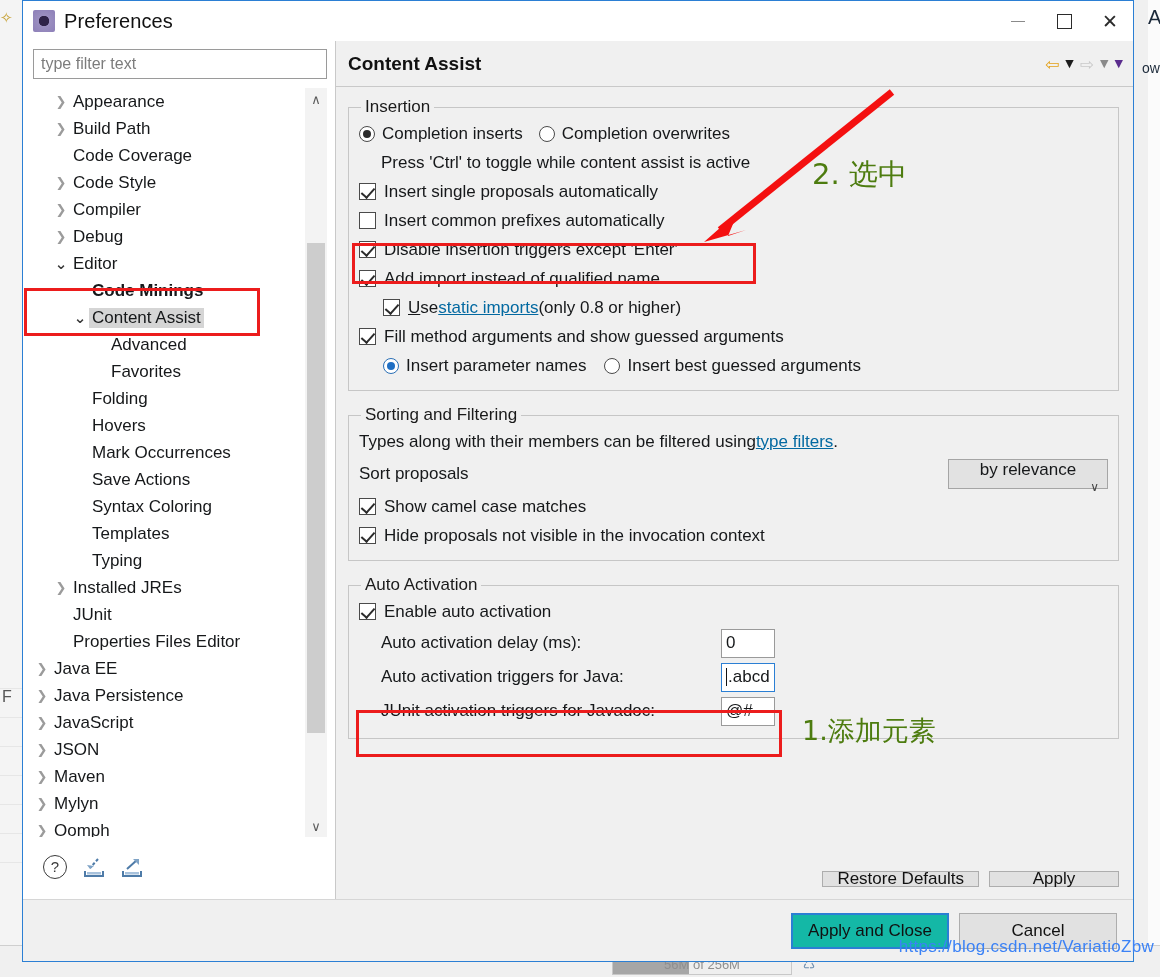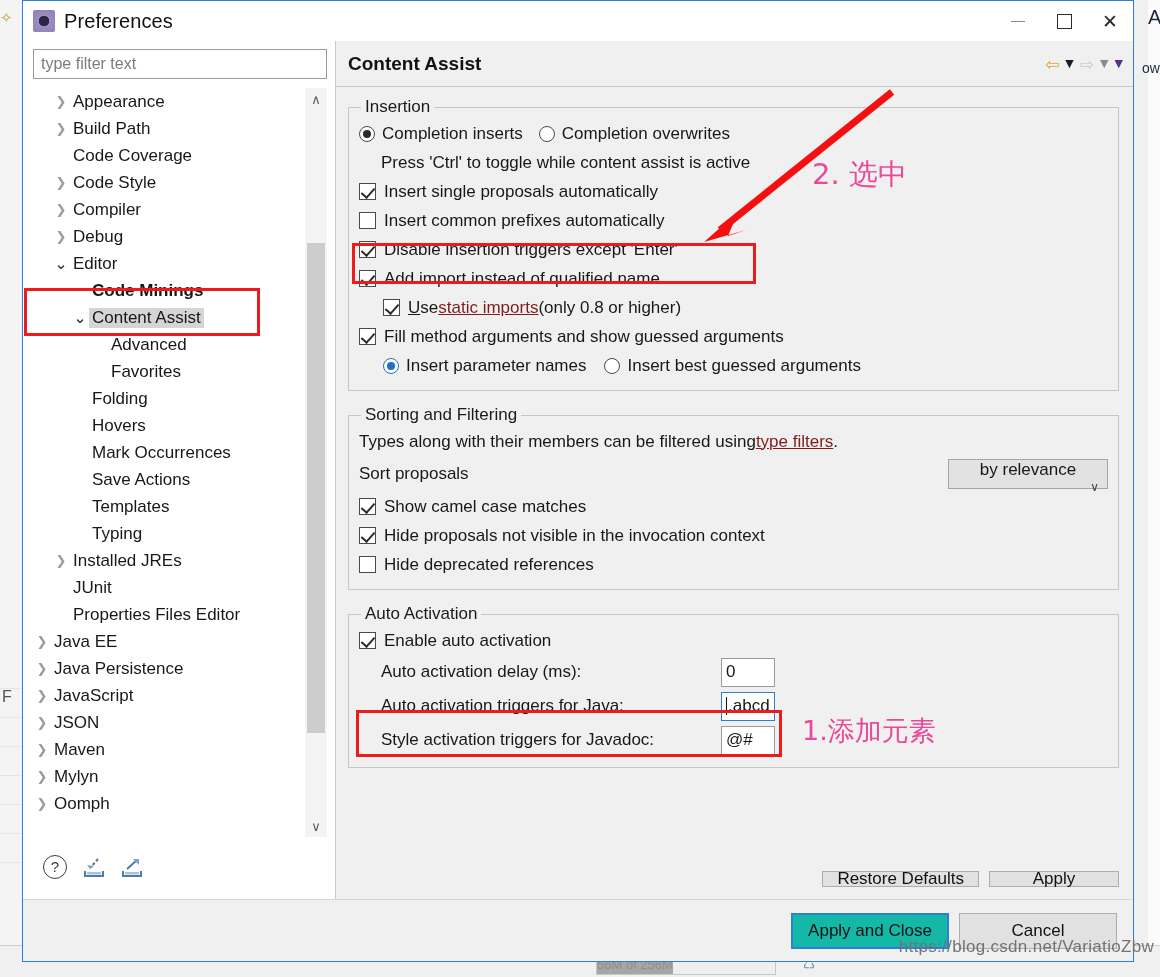--- a/index.html
+++ b/index.html
@@ -22,23 +22,23 @@
   }
   #bg-topright {
     position: absolute; left: 1148px; top: 0; width: 12px; height: 977px;
     background: #fbfbfb;
   }
   #bg-bottom-bar {
     position: absolute; left: 0; bottom: 0; width: 1160px; height: 32px;
     background: #f0f0f0; border-top: 1px solid #cfcfcf;
   }
   #bg-heap {
-    position: absolute; left: 596px; bottom: 2px; width: 180px; height: 22px;
+    position: absolute; left: 612px; bottom: 2px; width: 180px; height: 22px;
     background: #efefef; border: 1px solid #c8c8c8;
-    font-size: 13px; color: #8f8f8f; line-height: 22px;
+    font-size: 13px; color: #8f8f8f; text-align: center; line-height: 22px;
     overflow: hidden;
   }
   #bg-heap .fill {
     position: absolute; left: 0; top: 0; width: 76px; height: 20px; background: #a6a6a6;
   }
   #bg-heap span { position: relative; }
   #bg-trash {
     position: absolute; left: 800px; bottom: 4px; width: 18px; height: 18px;
     color: #6f8fb0; font-size: 14px; line-height: 18px; text-align: center;
   }
@@ -194,21 +194,21 @@
     width: 16px; height: 16px; border: 1.4px solid #4a4a4a; border-radius: 50%;
     background: #fff; margin-right: 7px; flex: none; position: relative;
   }
   .rb.checked::after {
     content: ""; position: absolute; left: 3px; top: 3px; width: 8px; height: 8px;
     border-radius: 50%; background: #2b2b2b;
   }
   .rb.blue { border-color: #2a6fb5; }
   .rb.blue.checked::after { background: #1f6fc4; }
 
-  a.link { color: #7f1d1d; text-decoration: underline; }
+  a.link { color: #0369a1; text-decoration: underline; }
   .ul-first { text-decoration: underline; }
 
   .grow { flex: 1; }
 
   .combo {
     width: 160px; height: 30px; background: #e2e2e2; border: 1px solid #a5a5a5;
     display: flex; align-items: center; padding: 0 8px; font-size: 17px; color: #16181a; flex-direction: column;
   }
   .combo .caret { margin-left: auto; font-size: 12px; color: #444; font-family: "DejaVu Sans", sans-serif; }
 
@@ -242,29 +242,29 @@
   .btn.primary {
     border: 2px solid #2b7fd4; background: #14b8a6; min-width: 152px; height: 36px;
   }
   .btn.big { min-width: 158px; height: 36px; }
 
   
   .redbox {
     position: absolute; border: 3px solid #ec1c1c; pointer-events: none; z-index: 40;
   }
   .redtext {
-    position: absolute; color: #ec4899; z-index: 41;
+    position: absolute; color: #4d7c0f; z-index: 41;
     font-family: "DejaVu Sans", sans-serif; white-space: nowrap;
   }
   #red-arrow { position: absolute; left: 690px; top: 80px; z-index: 41; }
 
   
   #watermark {
     position: absolute; right: 6px; bottom: 20px; z-index: 60;
-    font-size: 17px; color: #737373; letter-spacing: .3px;
+    font-size: 17px; color: #3b82f6; letter-spacing: .3px;
     font-family: "Liberation Sans", sans-serif;
   }
 </style>
 </head>
 <body>
 
 <div id="bg-ide">
   <div id="bg-left-strip">
     <div id="bg-eclipse-glyph">✧</div>
     <div class="row" style="margin-top:660px"></div>
@@ -366,20 +366,24 @@
             <div class="tnode" style="padding-left: 38px;">
               <span class="arrow"></span>
               <span class="lbl">Mark Occurrences</span>
             </div>
             <div class="tnode" style="padding-left: 38px;">
               <span class="arrow"></span>
               <span class="lbl">Save Actions</span>
             </div>
             <div class="tnode" style="padding-left: 38px;">
               <span class="arrow"></span>
+              <span class="lbl">Syntax Coloring</span>
+            </div>
+            <div class="tnode" style="padding-left: 38px;">
+              <span class="arrow"></span>
               <span class="lbl">Templates</span>
             </div>
             <div class="tnode" style="padding-left: 38px;">
               <span class="arrow"></span>
               <span class="lbl">Typing</span>
             </div>
             <div class="tnode" style="padding-left: 19px;">
               <span class="arrow">❯</span>
               <span class="lbl">Installed JREs</span>
             </div>
@@ -540,24 +544,20 @@
           </div>
 
           <div class="row">
             <span class="cb checked"></span>
             <span>Show camel case matches</span>
           </div>
           <div class="row">
             <span class="cb checked"></span>
             <span>Hide proposals not visible in the invocation context</span>
           </div>
-          <div class="row">
-            <span class="cb"></span>
-            <span>Hide deprecated references</span>
-          </div>
         </fieldset>
 
         <fieldset class="group">
           <legend>Auto Activation</legend>
 
           <div class="row">
             <span class="cb checked"></span>
             <span>Enable auto activation</span>
           </div>
 
@@ -568,21 +568,21 @@
 
           <div class="row indent1" style="min-height:34px">
             <span class="lblw">Auto activation triggers for Java:</span>
             <span class="tinput focus">
                 <span class="caretbar"></span>
                 <span>.abcd</span>
               </span>
           </div>
 
           <div class="row indent1" style="min-height:34px">
-            <span class="lblw">Style activation triggers for Javadoc:</span>
+            <span class="lblw">JUnit activation triggers for Javadoc:</span>
             <span class="tinput">@#</span>
           </div>
         </fieldset>
 
       </div>
 
       <div id="apply-row">
         <div class="btn">Restore Defaults</div>
         <div class="btn">Apply</div>
       </div>

